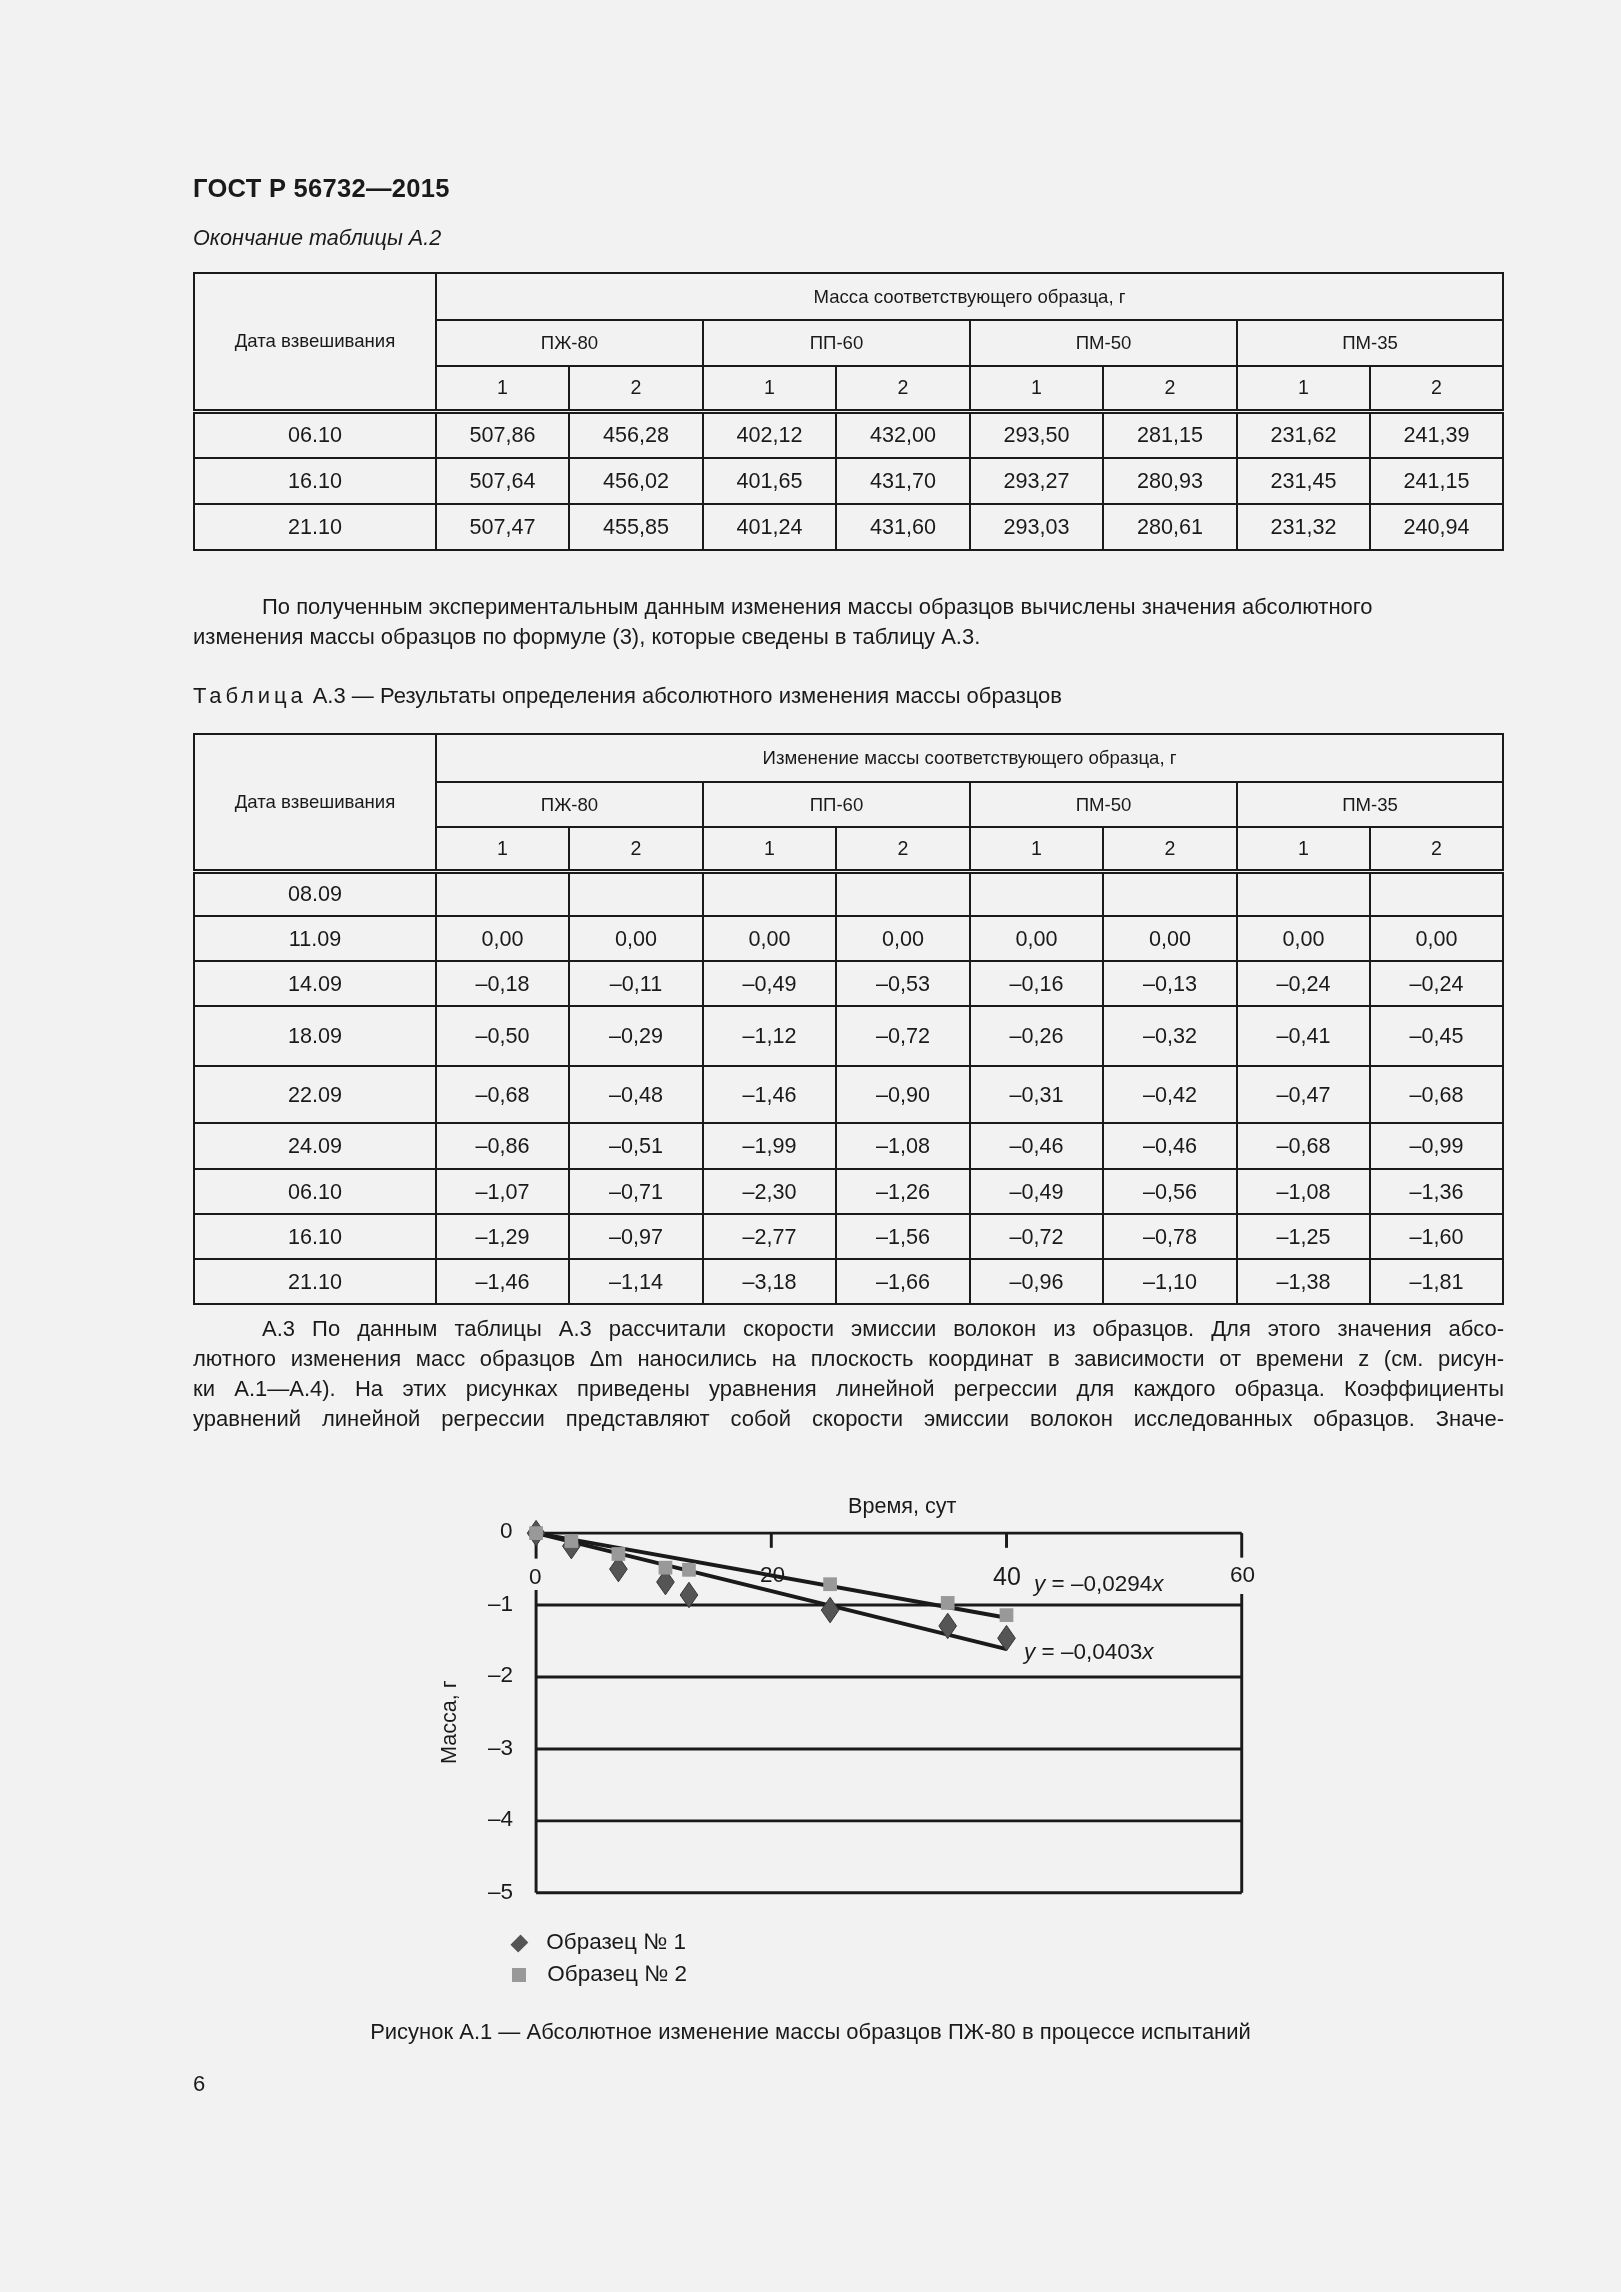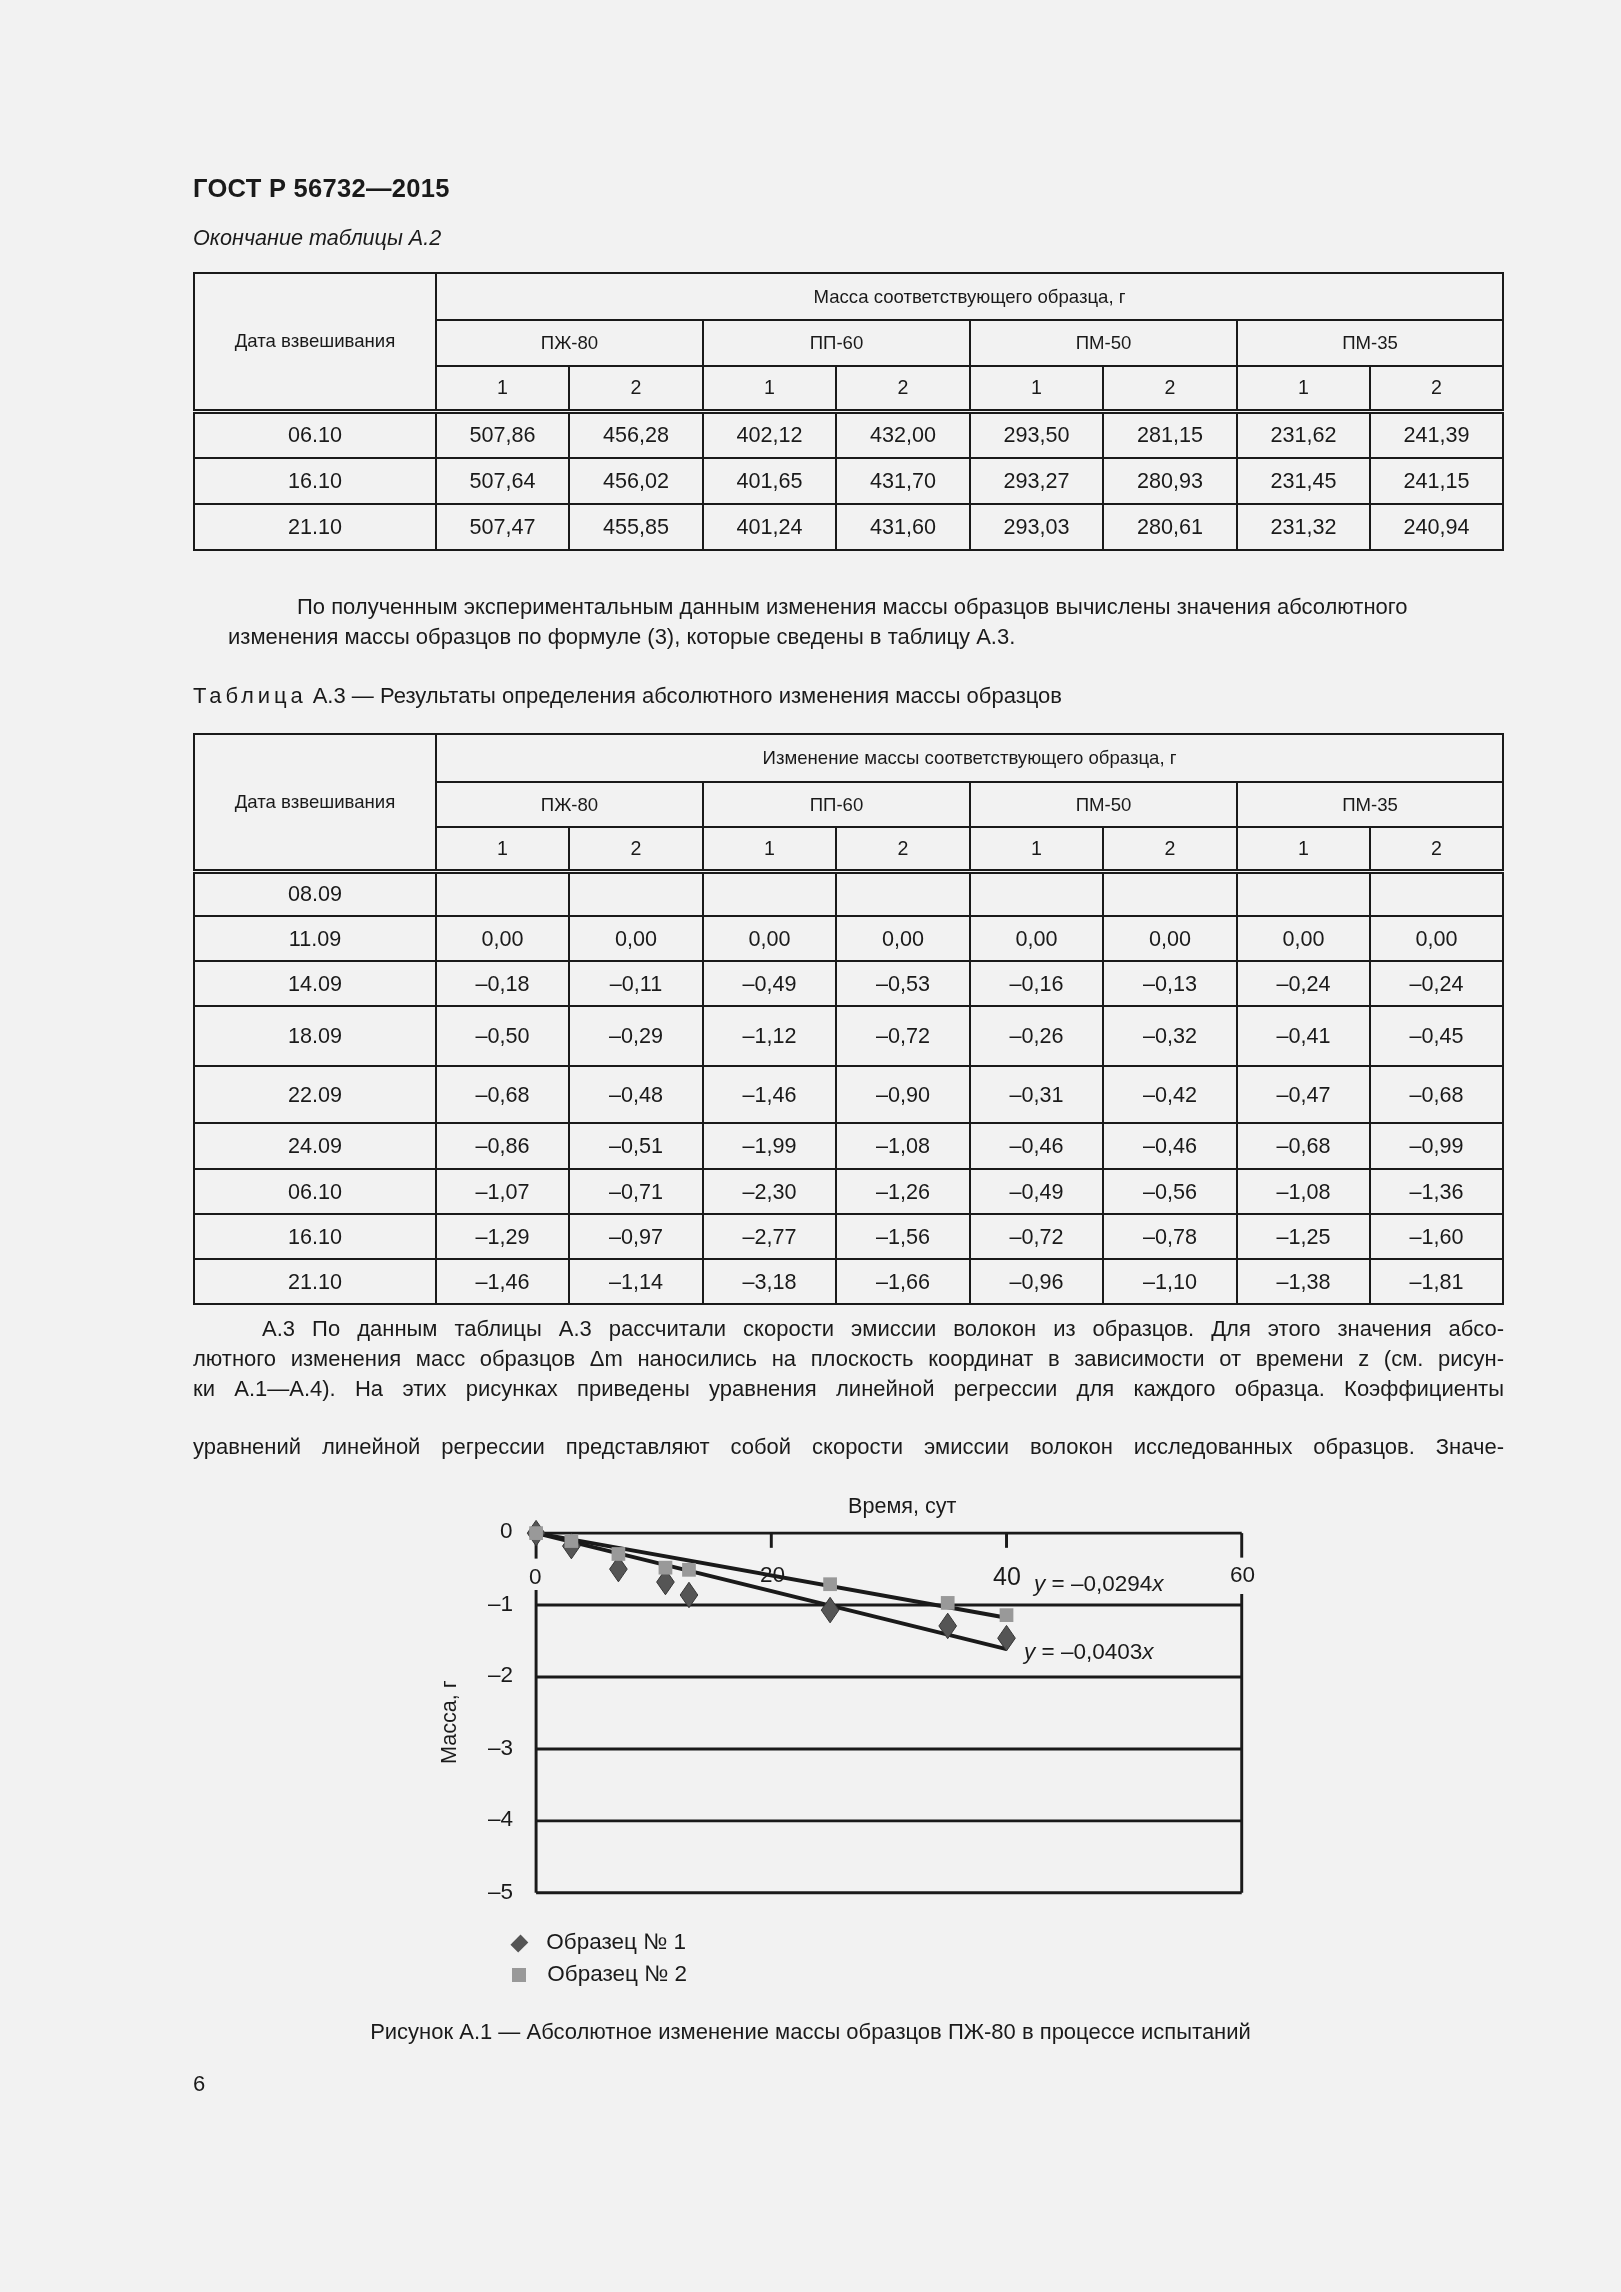--- a/index.html
+++ b/index.html
@@ -93,21 +93,21 @@
     <td>401,24</td>
     <td>431,60</td>
     <td>293,03</td>
     <td>280,61</td>
     <td>231,32</td>
     <td>240,94</td>
   </tr>
 </tbody>
   </table>
 
-<div class="abs para" style="top:592px;margin-left:35px;">
+<div class="abs para" style="top:592px;">
   <div><span class="indent"></span><span>По полученным экспериментальным данным изменения массы образцов вычислены значения абсолютного</span></div>
   <div>изменения массы образцов по формуле (3), которые сведены в таблицу А.3.</div>
 </div>
 
 <div class="abs tbl-title">
   <span class="spaced">Таблица</span><span> А.3 — Результаты определения абсолютного изменения массы образцов</span>
 </div>
 
 <table class="grid" style="left:193px; top:733px; width:1311px;">
   <colgroup>
@@ -241,21 +241,21 @@
     <td>–1,38</td>
     <td>–1,81</td>
   </tr>
 </tbody>
   </table>
 
 <div class="abs para" style="top:1314px;">
   <div style="text-align:justify; text-align-last:justify;"><span class="indent"></span><span>А.3 По данным таблицы А.3 рассчитали скорости эмиссии волокон из образцов. Для этого значения абсо-</span></div>
   <div style="text-align-last:justify;">лютного изменения масс образцов Δm наносились на плоскость координат в зависимости от времени z (см. рисун-</div>
   <div style="text-align-last:justify;">ки А.1—А.4). На этих рисунках приведены уравнения линейной регрессии для каждого образца. Коэффициенты</div>
-  <div style="text-align-last:justify;margin-top:28px;">уравнений линейной регрессии представляют собой скорости эмиссии волокон исследованных образцов. Значе-</div>
+  <div style="text-align-last:justify;">уравнений линейной регрессии представляют собой скорости эмиссии волокон исследованных образцов. Значе-</div>
 </div>
 
 <svg class="chart-svg" width="1621" height="2293" style="pointer-events:none;" viewBox="0 0 1654 2339">
   <g id="chart-root">
       <line x1="547" x2="1267" y1="1564" y2="1564" stroke="#1a1a1a" stroke-width="3"></line>
       <line x1="547" x2="1267" y1="1637.4" y2="1637.4" stroke="#1a1a1a" stroke-width="3"></line>
       <line x1="547" x2="1267" y1="1710.8" y2="1710.8" stroke="#1a1a1a" stroke-width="3"></line>
       <line x1="547" x2="1267" y1="1784.2" y2="1784.2" stroke="#1a1a1a" stroke-width="3"></line>
       <line x1="547" x2="1267" y1="1857.6" y2="1857.6" stroke="#1a1a1a" stroke-width="3"></line>
       <line x1="547" x2="1267" y1="1931" y2="1931" stroke="#1a1a1a" stroke-width="3"></line>

